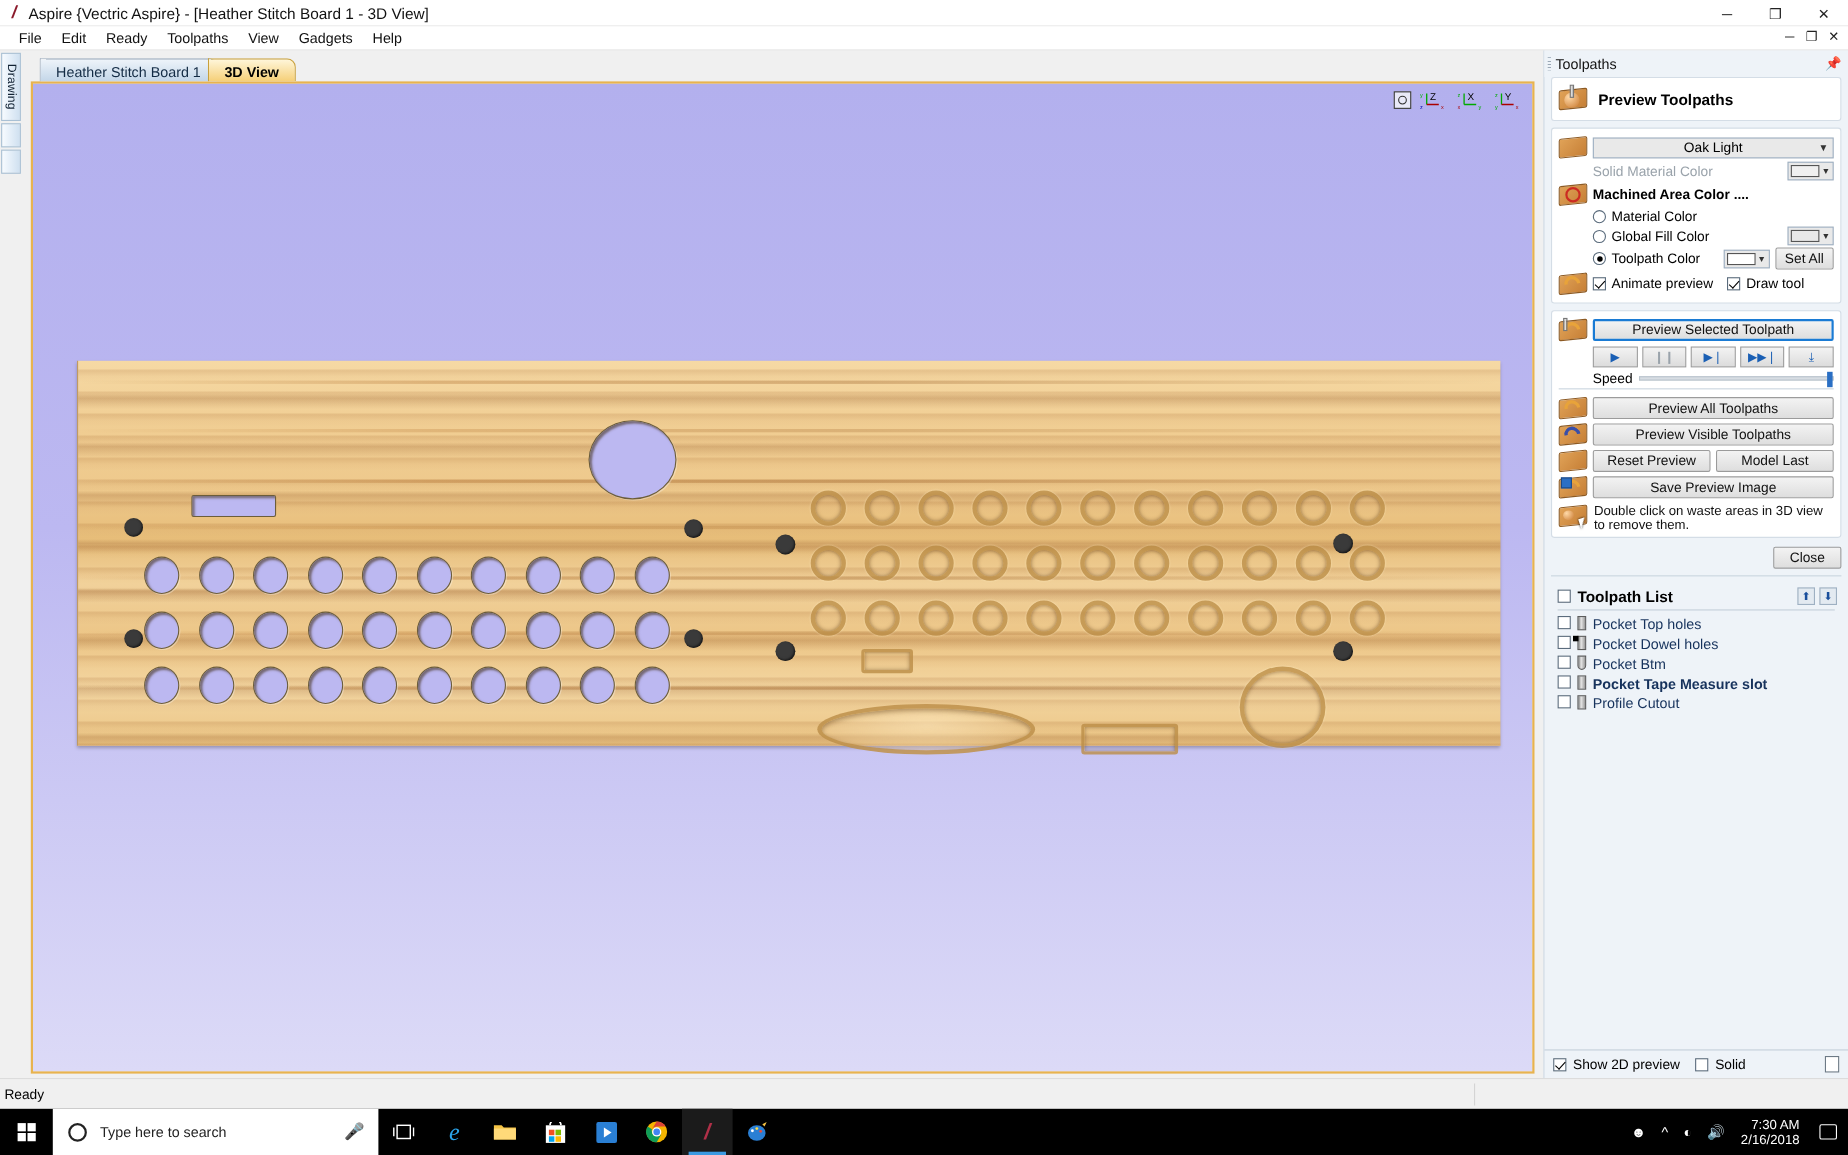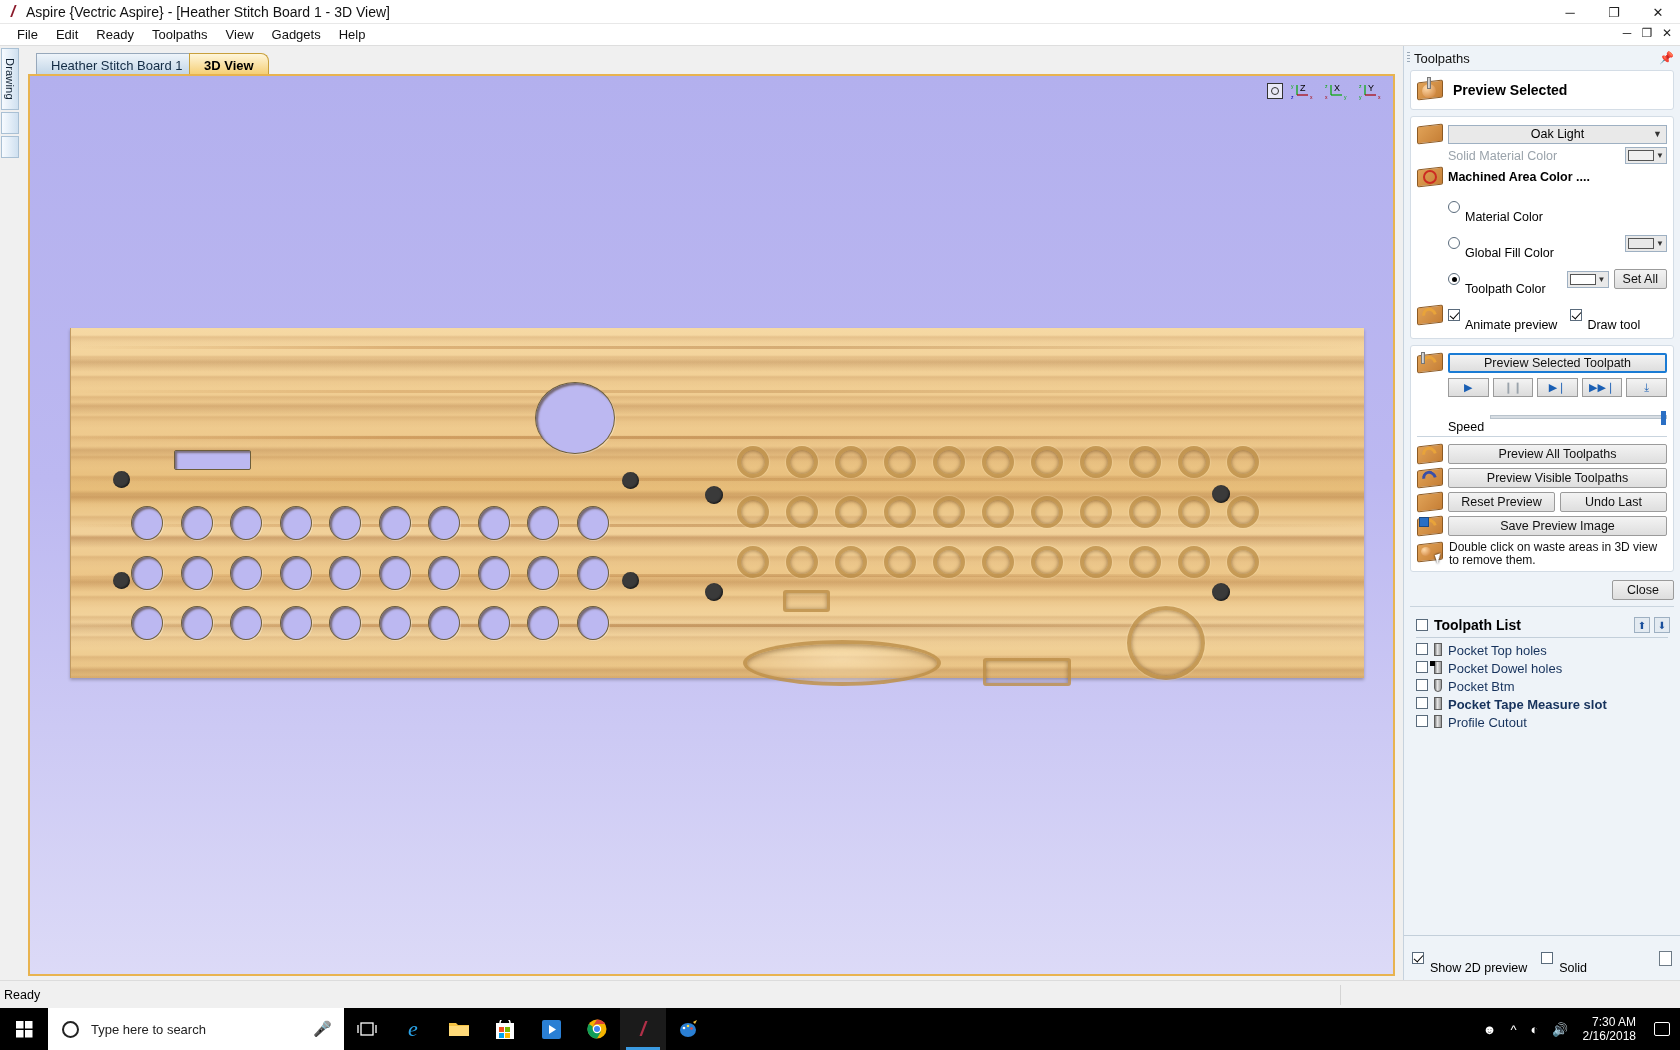--- a/index.html
+++ b/index.html
@@ -195,21 +195,21 @@
   .row { display:flex; align-items:center; gap:5px; margin:2px 0; }
   .rowbody { flex:1; min-width:0; }
   .fakecombo {
     height:19px; border:1px solid #9eb0c2; background:#e9e9e9; display:flex;
     align-items:center; justify-content:center; position:relative; font-size:12.5px;
   }
   .fakecombo .caret { position:absolute; right:4px; font-size:9px; color:#333; }
 
   .grayed { color:#9aa3ab; font-size:12.5px; }
   .boldlbl { font-weight:bold; font-size:12.5px; }
-  .lbl { font-size:12.5px;margin-top:20px; }
+  .lbl { font-size:12.5px; }
 
   .swatch-combo { width:42px; height:17px; border:1px solid #9eb0c2;
      background:#e9e9e9; display:flex; align-items:center; }
   .swatch-combo .sw { width:26px; height:11px; margin-left:2px; border:1px solid #555; background:#fff; }
   .swatch-combo .cv { margin-left:2px; font-size:8px; color:#333; }
 
   .radio { width:12px; height:12px; border:1px solid #5a6b7c; border-radius:50%;
     background:#fff; display:inline-block; position:relative; flex:0 0 12px; }
   .radio.on::after { content:""; position:absolute; inset:2.5px; border-radius:50%; background:#000; }
   .cbx { width:12px; height:12px; border:1px solid #5a6b7c; background:#fff;
@@ -485,21 +485,21 @@
     </div>
 
     <div class="rp-scroll">
 
       <div class="card titlecard">
         <div class="icon-tile">
           <div class="tile-wood"></div>
             <div class="tile-ball"></div>
             <div class="tile-bit"></div>
         </div>
-        <div class="ttl">Preview Selected</div>
+        <div class="ttl">Preview Toolpaths</div>
       </div>
 
       <div class="card">
         <div class="row">
           <div class="icon-tile">
             <div class="tile-wood"></div>
           </div>
           <div class="rowbody">
             <div class="fakecombo">
               <span>Oak Light</span>
@@ -606,21 +606,21 @@
           <div class="rowbody">
             <button class="btn">Preview Visible Toolpaths</button>
           </div>
         </div>
         <div class="row">
           <div class="icon-tile">
             <div class="tile-wood"></div>
           </div>
           <div class="rowbody" style="display:flex; gap:5px;">
             <button class="btn">Reset Preview</button>
-            <button class="btn">Undo Last</button>
+            <button class="btn">Model Last</button>
           </div>
         </div>
         <div class="row">
           <div class="icon-tile">
             <div class="tile-wood"></div>
               <div class="tile-arc"></div>
               <div class="tile-disk"></div>
           </div>
           <div class="rowbody">
             <button class="btn">Save Preview Image</button>

